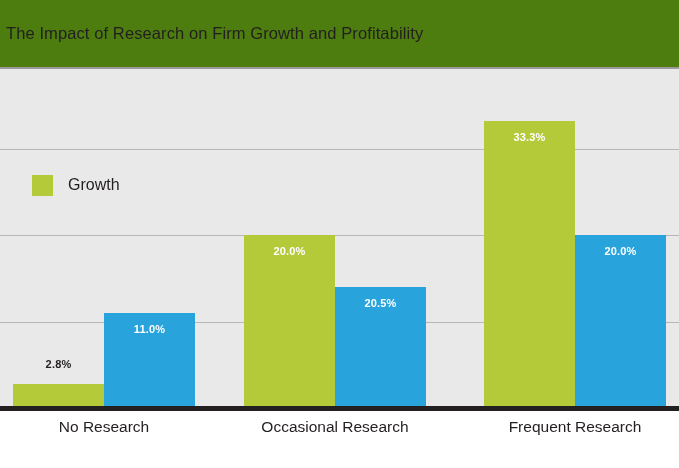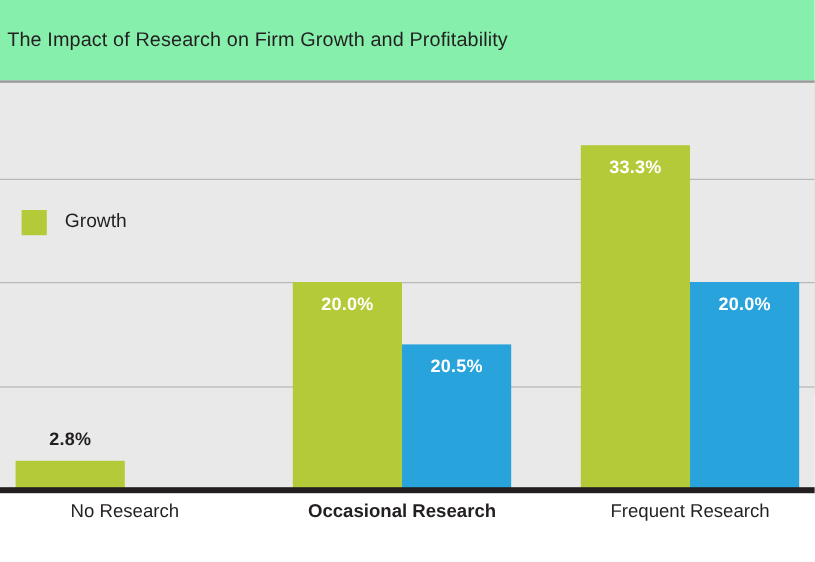--- a/index.html
+++ b/index.html
@@ -14,21 +14,21 @@
     overflow: hidden;
     position: relative;
   }
 
   #chart-root {
     position: absolute;
     left: 0;
     top: 0;
     width: 679px;
     height: 328px;
-    background: #86efac;
+    background: #4d7c0f;
   }
 
   
   #chart-title {
     position: absolute;
     left: 6px;
     top: 24px;
     font-size: 16.5px;
     font-weight: 400;
     color: #231f20;
@@ -78,38 +78,38 @@
     bottom: 0;
   }
   .bar-growth { background: #b5ca38; }
   .bar-profit { background: #29a3dc; }
 
   .bar-label {
     position: absolute;
     left: 0;
     width: 100%;
     text-align: center;
-    font-size: 15px;
+    font-size: 11px;
     font-weight: bold;
     letter-spacing: 0.2px;
     white-space: nowrap;
   }
   .bar-label.inside {
     color: #ffffff;
     top: 10px;
   }
   .bar-label.outside {
     color: #231f20;
     top: -26px;
   }
 
   
   #legend {
     position: absolute;
-    left: 18px;
+    left: 32px;
     top: 168px;
   }
   .legend-row {
     display: flex;
     align-items: center;
     height: 34px;
   }
   .legend-swatch {
     width: 21px;
     height: 21px;
@@ -142,20 +142,23 @@
   <div id="chart-title">The Impact of Research on Firm Growth and Profitability</div>
 
   <div id="plot-area">
 
   <div class="gridline" style="top: 254.671px;"></div>
       <div class="gridline" style="top: 168.342px;"></div>
       <div class="gridline" style="top: 82.0127px;"></div>
       <div class="bar bar-growth" style="left: 13px; width: 91px; height: 24.1722px; text-decoration: underline;">
         <span class="bar-label outside">2.8%</span>
       </div>
+      <div class="bar bar-profit" style="left: 104px; width: 91px; height: 94.962px;">
+        <span class="bar-label inside">11.0%</span>
+      </div>
       <div class="bar bar-growth" style="left: 244px; width: 91px; height: 172.658px;">
         <span class="bar-label inside">20.0%</span>
       </div>
       <div class="bar bar-profit" style="left: 335px; width: 91px; height: 120.861px;">
         <span class="bar-label inside">20.5%</span>
       </div>
       <div class="bar bar-growth" style="left: 484px; width: 91px; height: 287.476px;">
         <span class="bar-label inside">33.3%</span>
       </div>
       <div class="bar bar-profit" style="left: 575px; width: 91px; height: 172.658px;">
@@ -167,15 +170,15 @@
   <div id="axis-baseline"></div>
 
   <div id="legend">
     <div class="legend-row">
       <span class="legend-swatch growth"></span>
       <span class="legend-text">Growth</span>
     </div>
   </div>
 
 <div class="cat-label" style="left: -12px; width: 232px;">No Research</div>
-    <div class="cat-label" style="left: 219px; width: 232px; font-weight: bold;">Occasional Research</div>
+    <div class="cat-label" style="left: 219px; width: 232px;">Occasional Research</div>
     <div class="cat-label" style="left: 459px; width: 232px;">Frequent Research</div>
   </div>
 
 </body></html>

